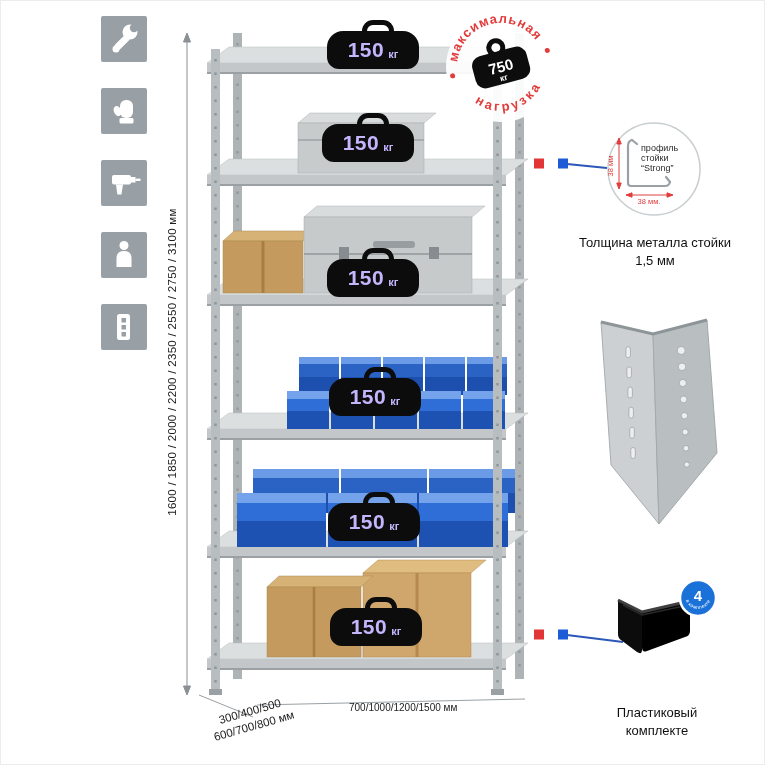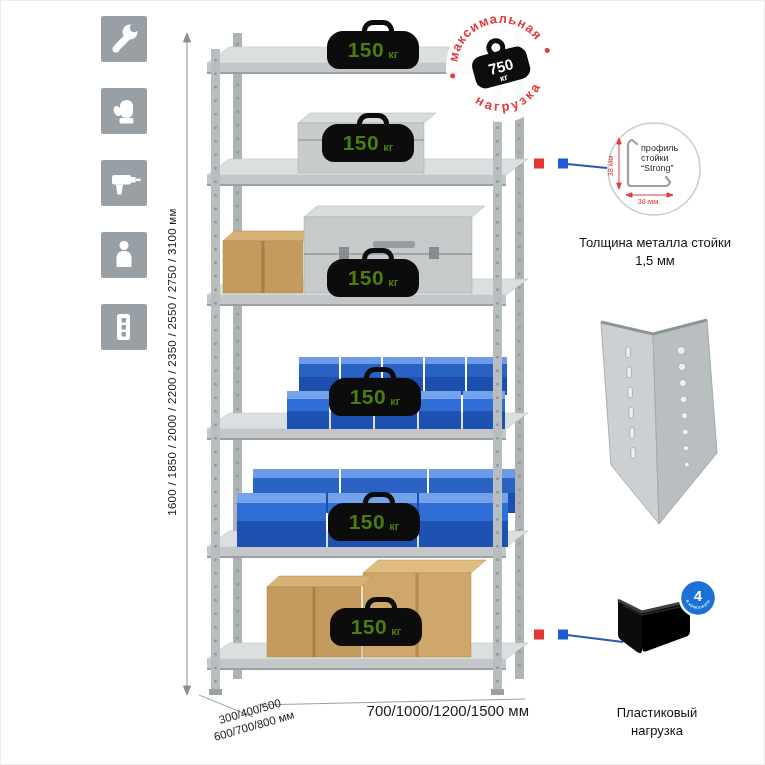--- a/index.html
+++ b/index.html
@@ -6,33 +6,33 @@
   html,body { background:#fff; }
   body { width:765px; height:765px; font-family:"Liberation Sans", sans-serif; }
   .canvas { position:relative; width:765px; height:765px; background:#fff; overflow:hidden; border:1px solid #ececec; }
   .scene { position:absolute; left:0; top:0; }
 
   .icon-col { position:absolute; left:100px; top:15px; display:flex; flex-direction:column; gap:26px; }
   .feat-icon { width:46px; height:46px; background:#99a0a5; border-radius:2px; display:flex; align-items:center; justify-content:center; }
 
   .weight { position:absolute; width:92px; height:38px; background:#0c0c0c;
             border-radius:16px 16px 12px 12px; display:flex; align-items:center; justify-content:center;
-            color:#4d7c0f; z-index:6; }
+            color:#c4b5fd; z-index:6; }
   .weight::before { content:""; position:absolute; top:-11px; left:50%; margin-left:-11px;
             width:22px; height:16px; border:5px solid #0c0c0c; border-bottom:none;
             border-radius:11px 11px 0 0; }
   .weight .w-val { font-size:21px; font-weight:bold; letter-spacing:.5px; }
   .weight .w-unit { font-size:11px; font-weight:bold; margin-left:4px; margin-top:7px; }
 
   .height-label { position:absolute; left:-169px; top:355px; width:680px; text-align:center;
             font-size:11.5px; color:#1b1b1b; transform:rotate(-90deg); letter-spacing:.3px; z-index:4; }
   .depth-label { position:absolute; left:176px; top:703px; width:150px; text-align:center;
             font-size:11.5px; color:#1b1b1b; transform:rotate(-16deg); line-height:1.3; z-index:4; }
-  .width-label { position:absolute; left:348px; top:701px; width:180px; text-align:right;
-            font-size:15px; color:#1b1b1b; z-index:4; }
+  .width-label { position:absolute; left:348px; top:701px; width:180px; text-align:left;
+            font-size:10px; color:#1b1b1b; z-index:4; }
 
   .callout-caption { position:absolute; text-align:center; font-size:13px; color:#101010; line-height:1.35; z-index:4; }
   #thickness-caption { left:578px; top:233px; width:152px; }
   #foot-caption { left:590px; top:703px; width:132px; }
 
   svg text { font-family:"Liberation Sans", sans-serif; }
 </style>
 </head>
 <body>
 
@@ -375,15 +375,15 @@
     </div>
 
   <div class="height-label">1600 / 1850 / 2000 / 2200 / 2350 / 2550 / 2750 / 3100 мм</div>
   <div class="depth-label">
     <div>300/400/500</div>
     <div>600/700/800 мм</div>
   </div>
   <div class="width-label">700/1000/1200/1500 мм</div>
 
   <div class="callout-caption" id="thickness-caption">Толщина металла стойки 1,5 мм</div>
-  <div class="callout-caption" id="foot-caption">Пластиковый нагрузка</div>
+  <div class="callout-caption" id="foot-caption">Пластиковый комплекте</div>
 
 </div>
 
 </body></html>

